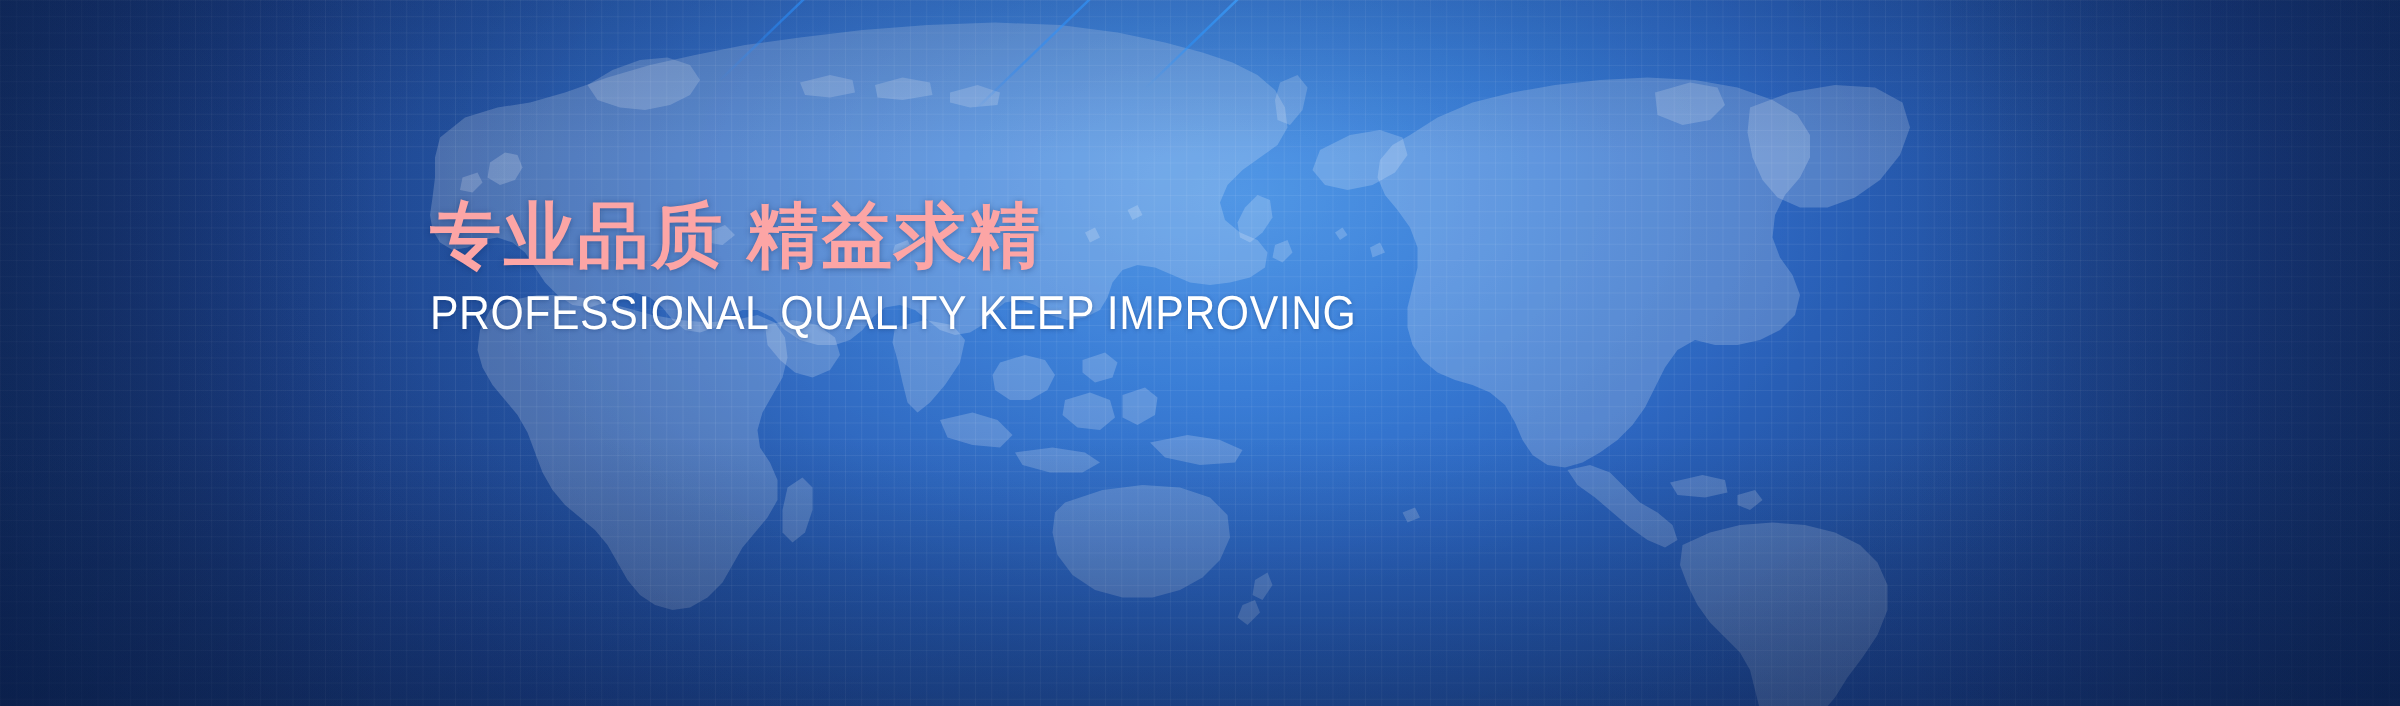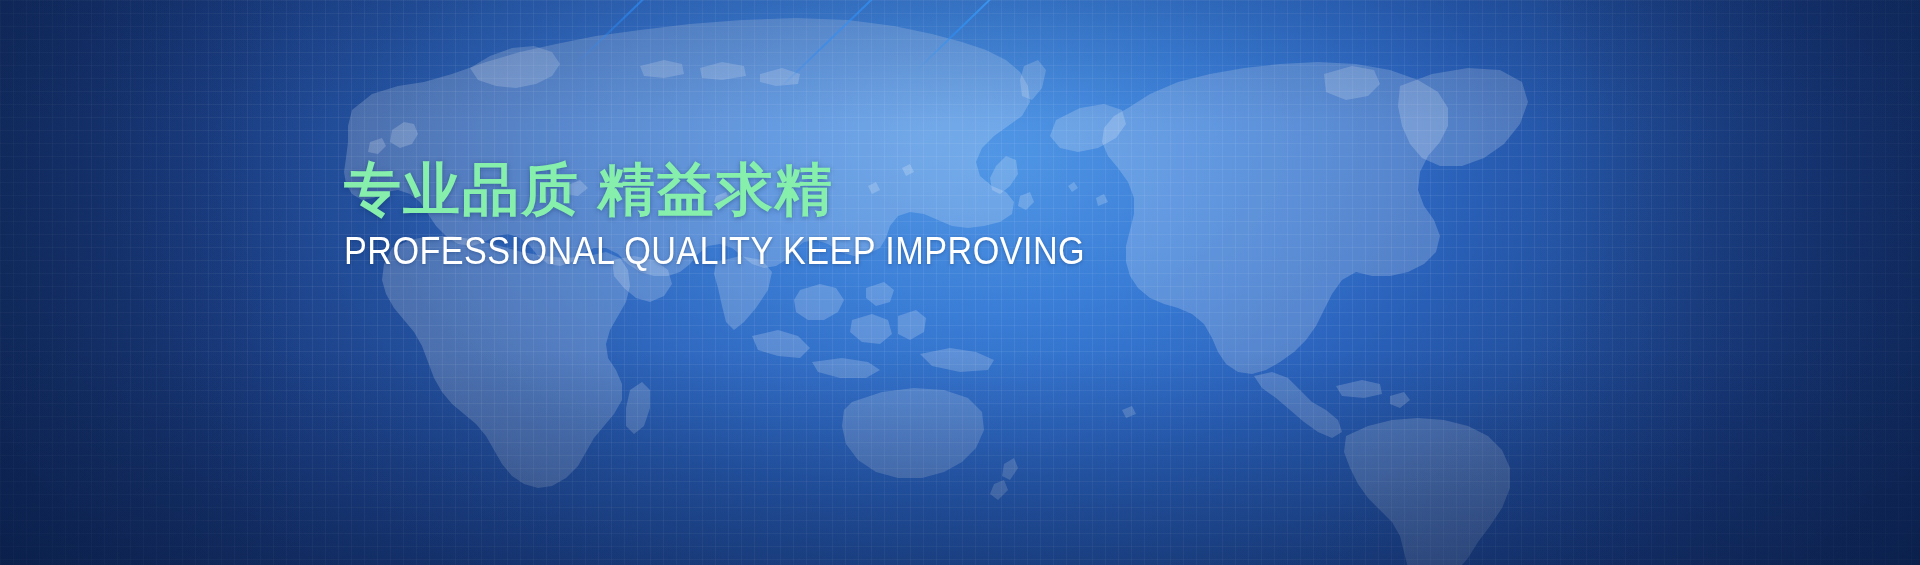--- a/index.html
+++ b/index.html
@@ -116,21 +116,21 @@
 
   
   .copy {
     position: absolute;
     left: 344px;
     top: 160px;
     width: 1100px;
   }
   .headline {
     margin: 0;
-    color: #86efac;
+    color: #fca5a5;
     font-size: 57px;
     line-height: 1.02;
     font-weight: 700;
     letter-spacing: 2px;
     white-space: nowrap;
     text-shadow: 0 1px 5px rgba(10,40,95,0.40);
   }
   .subline {
     margin: 14px 0 0 0;
     color: #ffffff;

